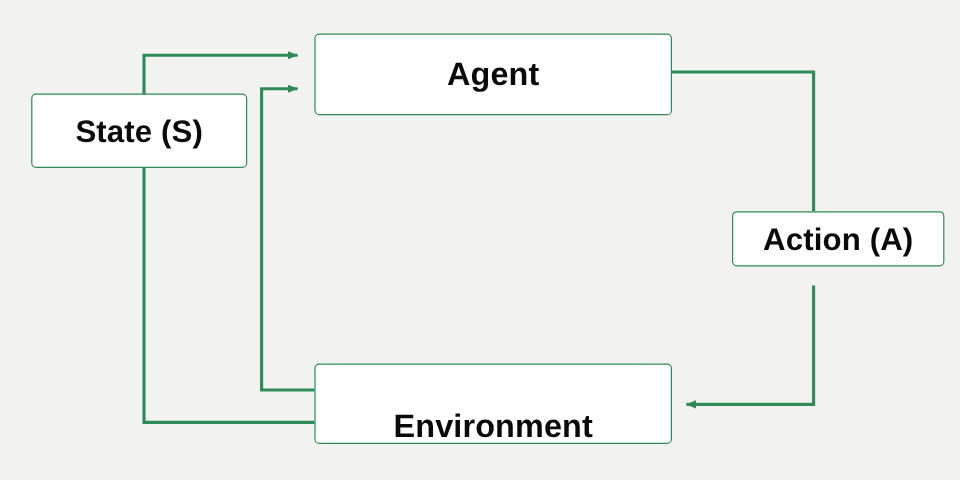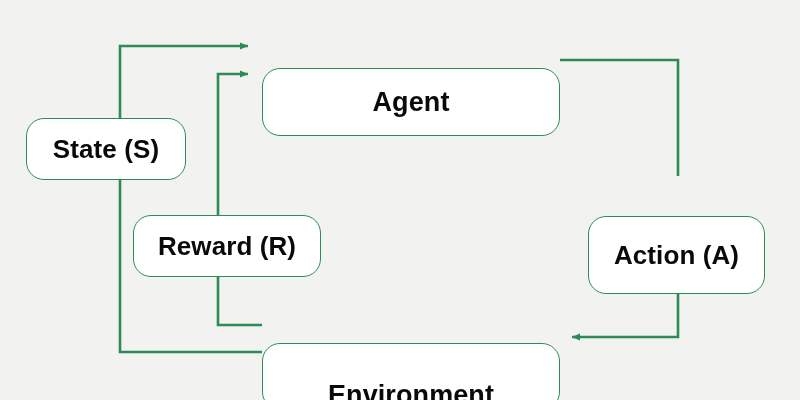--- a/index.html
+++ b/index.html
@@ -25,61 +25,60 @@
     left: 0;
     top: 0;
     width: 800px;
     height: 400px;
   }
   .node {
     position: absolute;
     box-sizing: border-box;
     background: #ffffff;
     border: 1.6px solid #2f8b55;
-    border-radius: 18px;
+    border-radius: 4px;
     display: flex;
     align-items: center;
     justify-content: center;
     color: #0a0a0a;
     font-weight: bold;
     letter-spacing: 0.1px;
     z-index: 2;
-    margin-top: 40px;
   }
   .node-label {
     display: block;
     line-height: 1;
     white-space: nowrap;
   }
   #node-agent {
     left: 262px;
     top: 28px;
     width: 298px;
     height: 68px;
     font-size: 27px;
   }
   #node-state {
     left: 26px;
     top: 78px;
-    width: 160px;
+    width: 180px;
     height: 62px;
     font-size: 26px;
   }
   #node-reward {
     left: 133px;
     top: 175px;
     width: 188px;
     height: 62px;
     font-size: 26px;
   }
   #node-action {
-    left: 588px;
+    left: 610px;
     top: 176px;
     width: 177px;
-    height: 78px;
+    height: 46px;
     font-size: 26px;
   }
   #node-environment {
     left: 262px;
     top: 303px;
     width: 298px;
     height: 67px;
     font-size: 27px;
     align-items: flex-end;
   }
@@ -112,23 +111,20 @@
   </svg>
 
   <div class="node" id="node-agent">
     <span class="node-label">Agent</span>
   </div>
 
   <div class="node" id="node-state">
     <span class="node-label">State (S)</span>
   </div>
 
-  <div class="node" id="node-reward">
-    <span class="node-label">Reward (R)</span>
-  </div>
 
   <div class="node" id="node-action">
     <span class="node-label">Action (A)</span>
   </div>
 
   <div class="node" id="node-environment">
     <span class="node-label">Environment</span>
   </div>
 
 </div>

